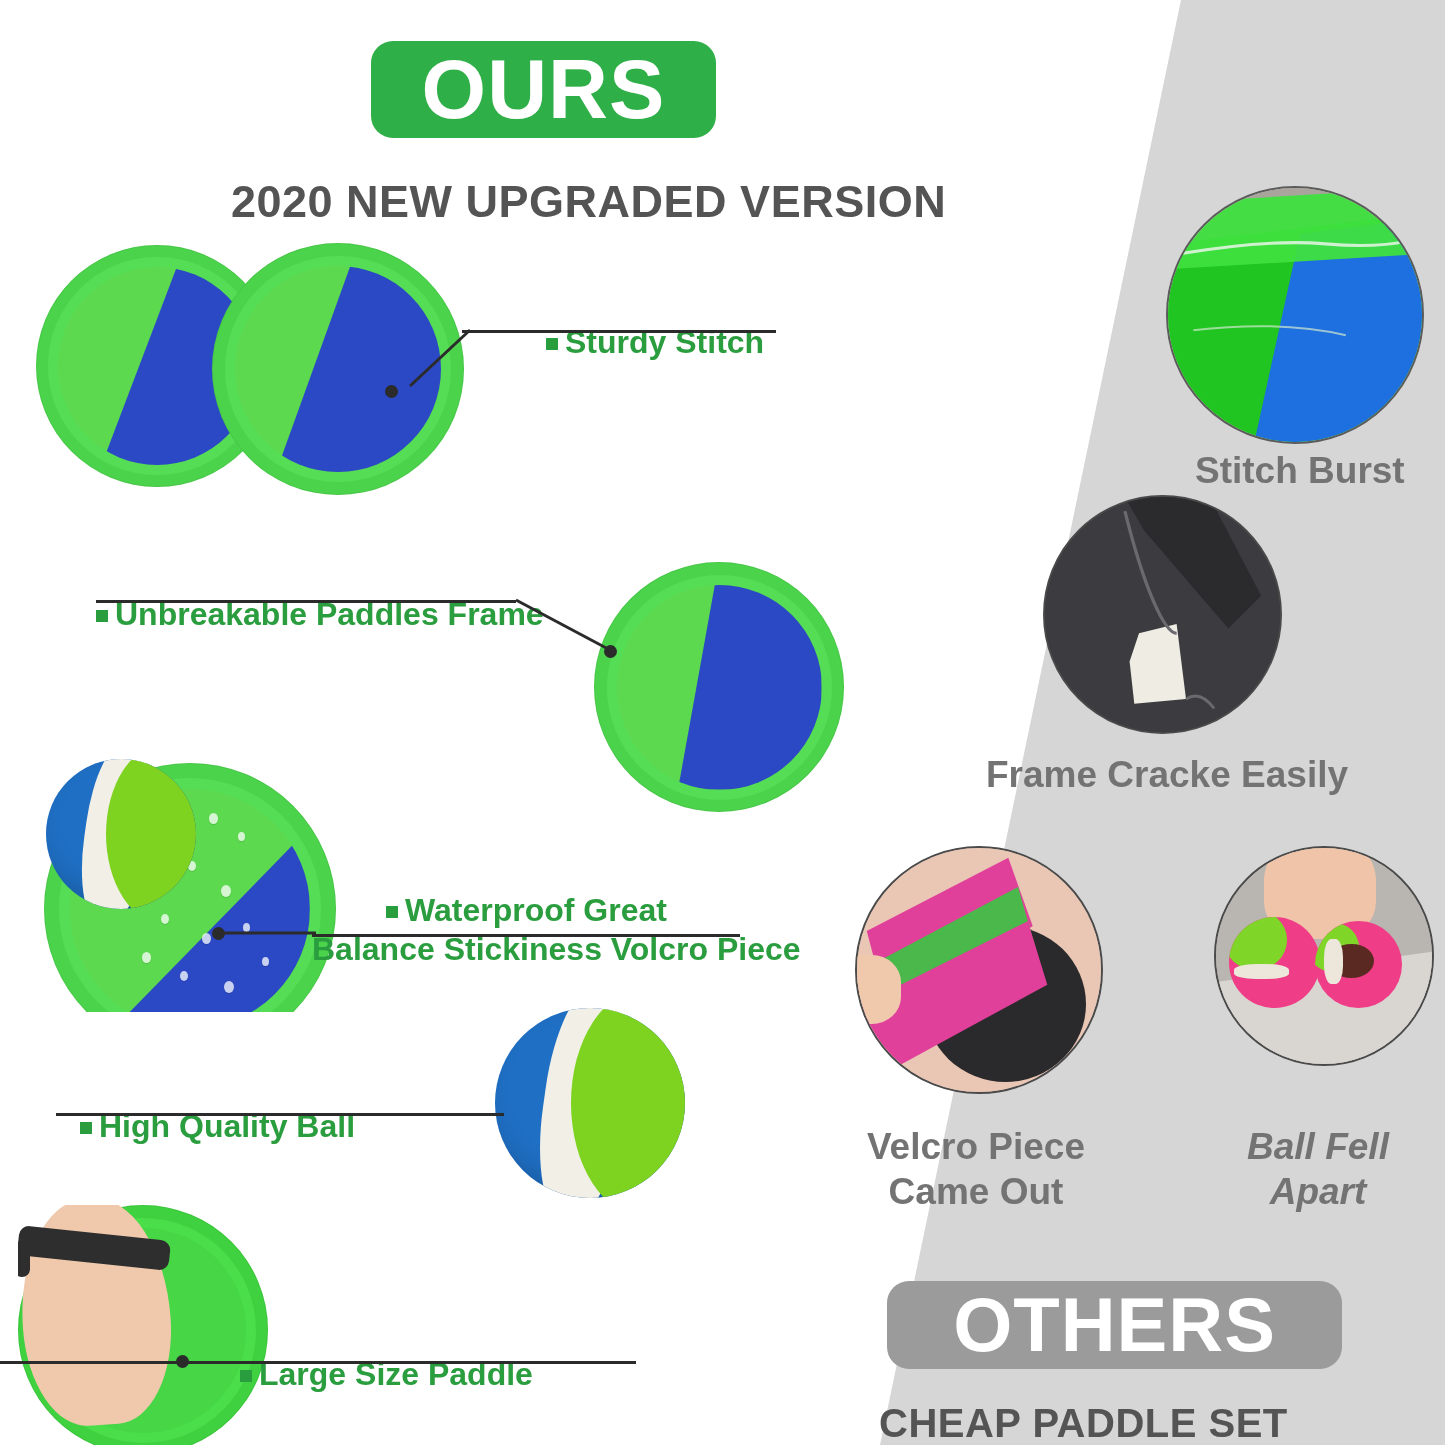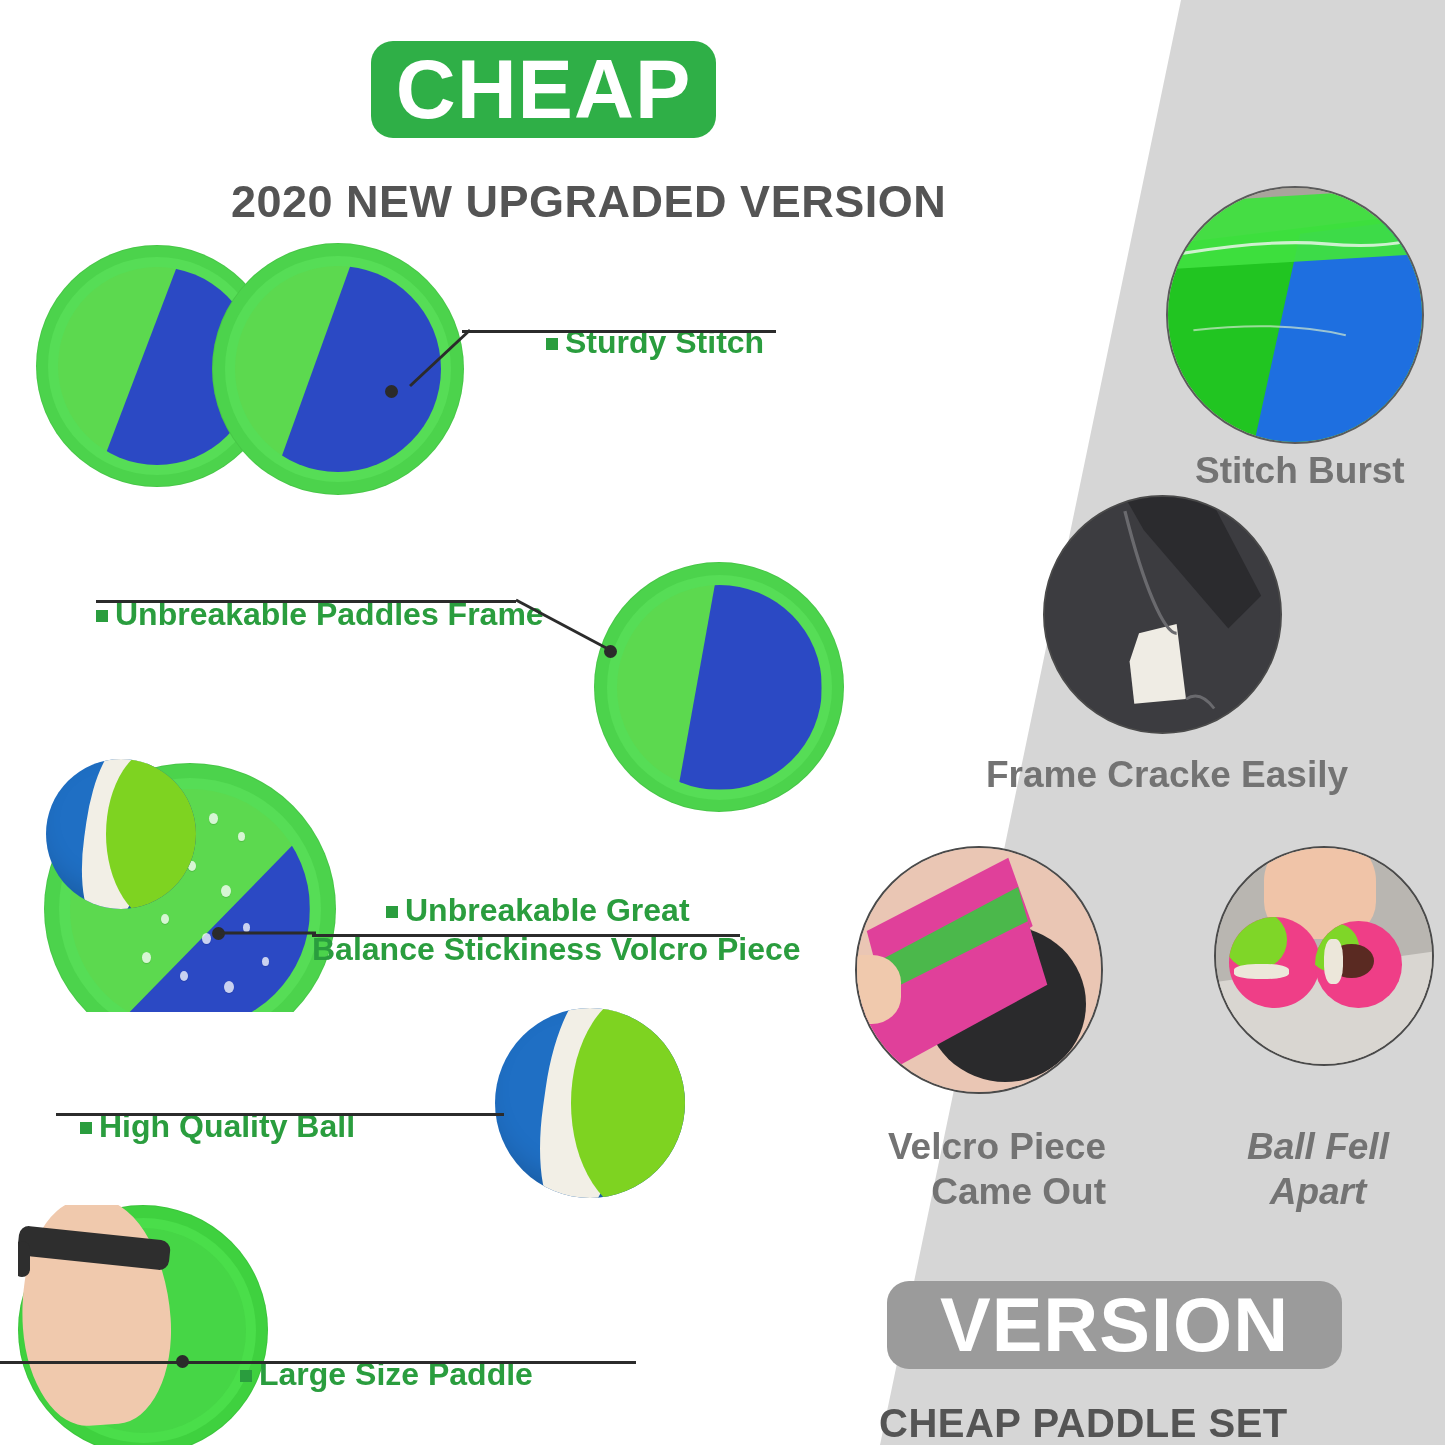--- a/index.html
+++ b/index.html
@@ -179,21 +179,21 @@
     box-shadow: 0 1px 1px rgba(0,0,0,.12);
   }
 </style>
 </head>
 <body>
 
 <div id="page">
 
   <div class="panel-right"></div>
 
-  <div class="badge" id="ours-badge">CHEAP</div>
+  <div class="badge" id="ours-badge">OURS</div>
   <div class="sub-title" id="ours-sub">2020 NEW UPGRADED VERSION</div>
 
   <div class="paddle" style="left:36px; top:245px; width:242px; height:242px;">
     <div class="rim"></div>
     <div class="face">
       <div class="blue" style="clip-path: polygon(60% 0, 100% 0, 100% 100%, 22% 100%);"></div>
     </div>
   </div>
   <div class="paddle" style="left:212px; top:243px; width:252px; height:252px;">
     <div class="rim"></div>
@@ -246,21 +246,21 @@
         <div class="droplet" style="left:22%; top:44%; width:7px; height:9px;"></div>
       </div>
     </div>
     <div class="ball" style="left:10px; top:2px; width:150px; height:150px;">
       <div class="white-band"></div>
       <div class="green-cap"></div>
     </div>
   </div>
 
   <div class="callout" style="left:312px; top:852px; text-align:left;">
-    <span class="bullet" style="margin-left:74px;"></span><span>Unbreakable Great
+    <span class="bullet" style="margin-left:74px;"></span><span>Waterproof Great
 Balance Stickiness Volcro Piece</span>
   </div>
   <div class="rule" style="left:312px; top:934px; width:428px;"></div>
   <div class="dot" style="left:212px; top:927px;"></div>
   <svg class="leader" style="left:218px; top:926px; width:100px; height:14px;" viewBox="0 0 100 14">
     <path d="M2 7 L98 7" stroke="#2b2b2b" stroke-width="3" fill="none"></path>
   </svg>
 
   <div class="ball" style="left:495px; top:1008px; width:190px; height:190px;">
     <div class="white-band"></div>
@@ -312,36 +312,36 @@
   <div class="gcaption" style="left:986px; top:752px;">Frame Cracke  Easily</div>
 
   <div class="photo" style="left:855px; top:846px; width:244px; height:244px; border-color:#4a4a4a;">
     <div class="layer" style="background:#eac6b4;"></div>
     <div class="layer" style="background:#2a2a2c; border-radius:50%; left:28%; top:32%; right:6%; bottom:4%;"></div>
     <div class="layer" style="background:#e0409a; clip-path: polygon(4% 34%, 62% 4%, 72% 32%, 14% 72%); border-radius:6px;"></div>
     <div class="layer" style="background:#4bb84b; clip-path: polygon(2% 50%, 66% 16%, 74% 44%, 10% 82%);"></div>
     <div class="layer" style="background:#e0409a; clip-path: polygon(2% 64%, 70% 30%, 78% 56%, 12% 92%);"></div>
     <div class="hand" style="left:-12%; top:44%; width:30%; height:28%; border-radius:40%;"></div>
   </div>
-  <div class="gcaption" style="left:846px; top:1124px; text-align:right; width:260px;">Velcro Piece
+  <div class="gcaption" style="left:846px; top:1124px; text-align:center; width:260px;">Velcro Piece
 Came Out</div>
 
   <div class="photo" style="left:1214px; top:846px; width:216px; height:216px; border-color:#4a4a4a;">
     <div class="layer" style="background:#b9b6b1;"></div>
     <div class="layer" style="background:#d9d6d1; clip-path: polygon(0 62%, 100% 48%, 100% 100%, 0 100%);"></div>
     <div class="hand" style="left:22%; top:-6%; width:52%; height:48%; background:#f0c4a8; border-radius:44% 44% 36% 36%;"></div>
     <div style="position:absolute; left:6%; top:32%; width:42%; height:42%; border-radius:50%; background:#ef3e87; overflow:hidden;">
       <div style="position:absolute; left:-6%; top:-8%; width:70%; height:66%; border-radius:50%; background:#7fd628;"></div>
       <div style="position:absolute; left:6%; top:52%; width:60%; height:16%; background:#ece7da; border-radius:40%;"></div>
     </div>
     <div style="position:absolute; left:46%; top:34%; width:40%; height:40%; border-radius:50%; background:#ef3e87; overflow:hidden;">
       <div style="position:absolute; left:-8%; top:2%; width:58%; height:56%; border-radius:50%; background:#7fd628;"></div>
       <div style="position:absolute; left:16%; top:26%; width:52%; height:40%; background:#5a2a22; border-radius:50%;"></div>
       <div style="position:absolute; left:10%; top:20%; width:22%; height:52%; background:#ece7da; border-radius:40%;"></div>
     </div>
   </div>
   <div class="gcaption" style="left:1218px; top:1124px; text-align:center; width:200px;font-style:italic;">Ball Fell
 Apart</div>
 
-  <div class="badge" id="others-badge">VERSION</div>
+  <div class="badge" id="others-badge">OTHERS</div>
   <div class="sub-title" id="others-sub">CHEAP PADDLE SET</div>
 
 </div>
 
 </body></html>

